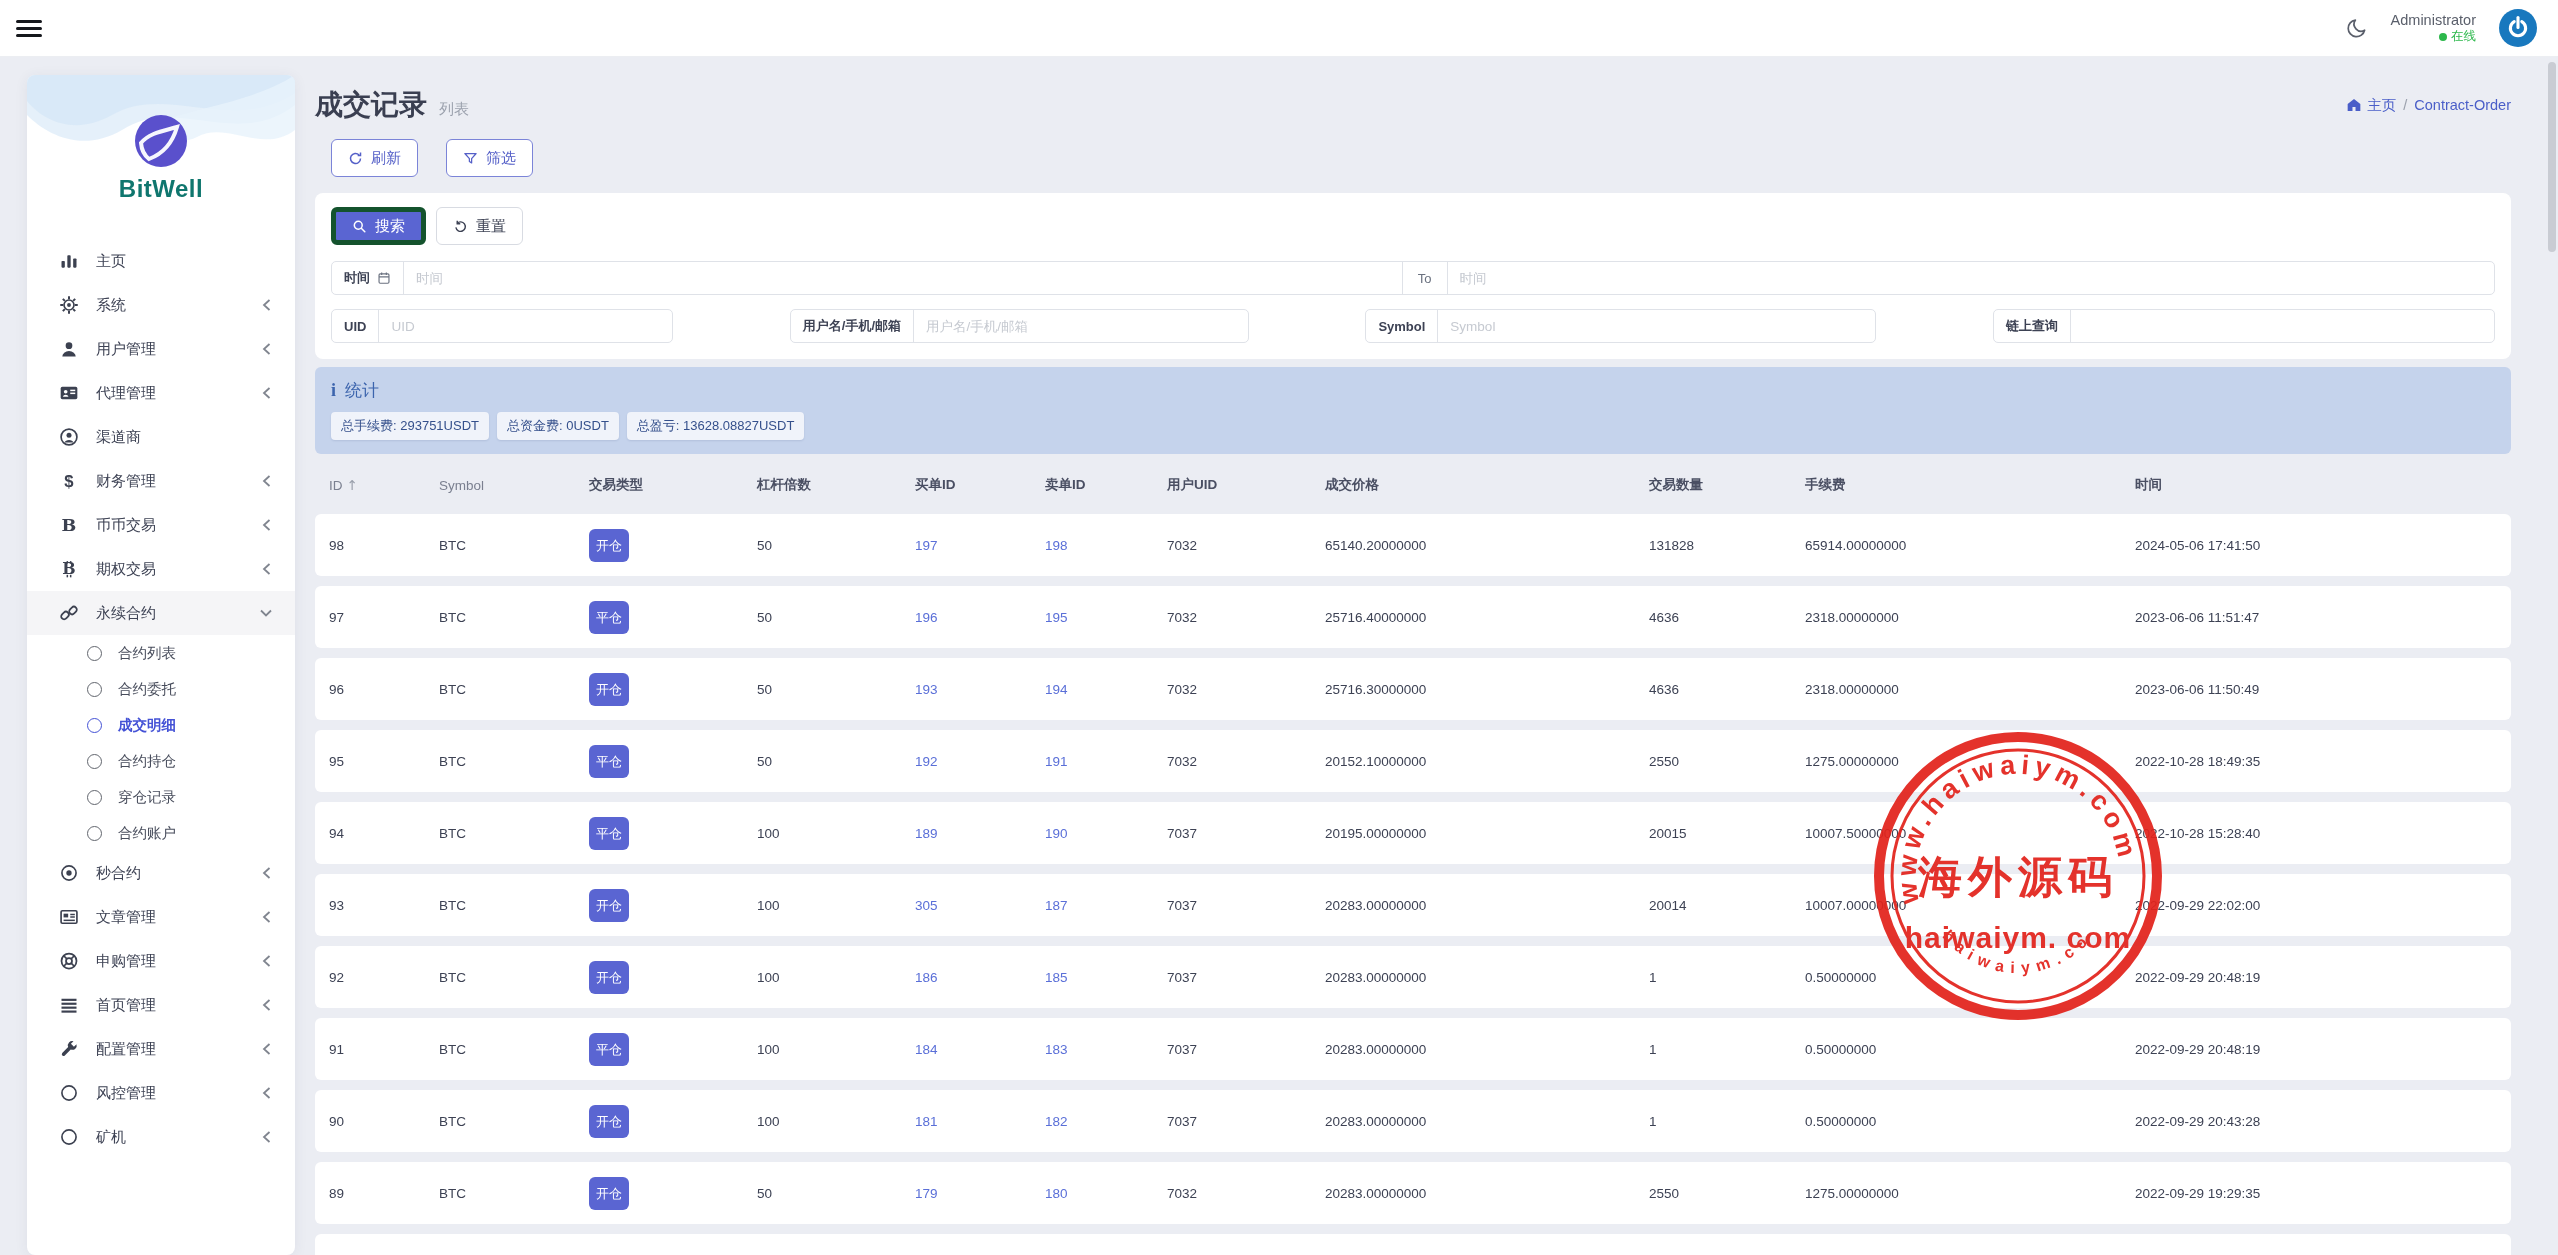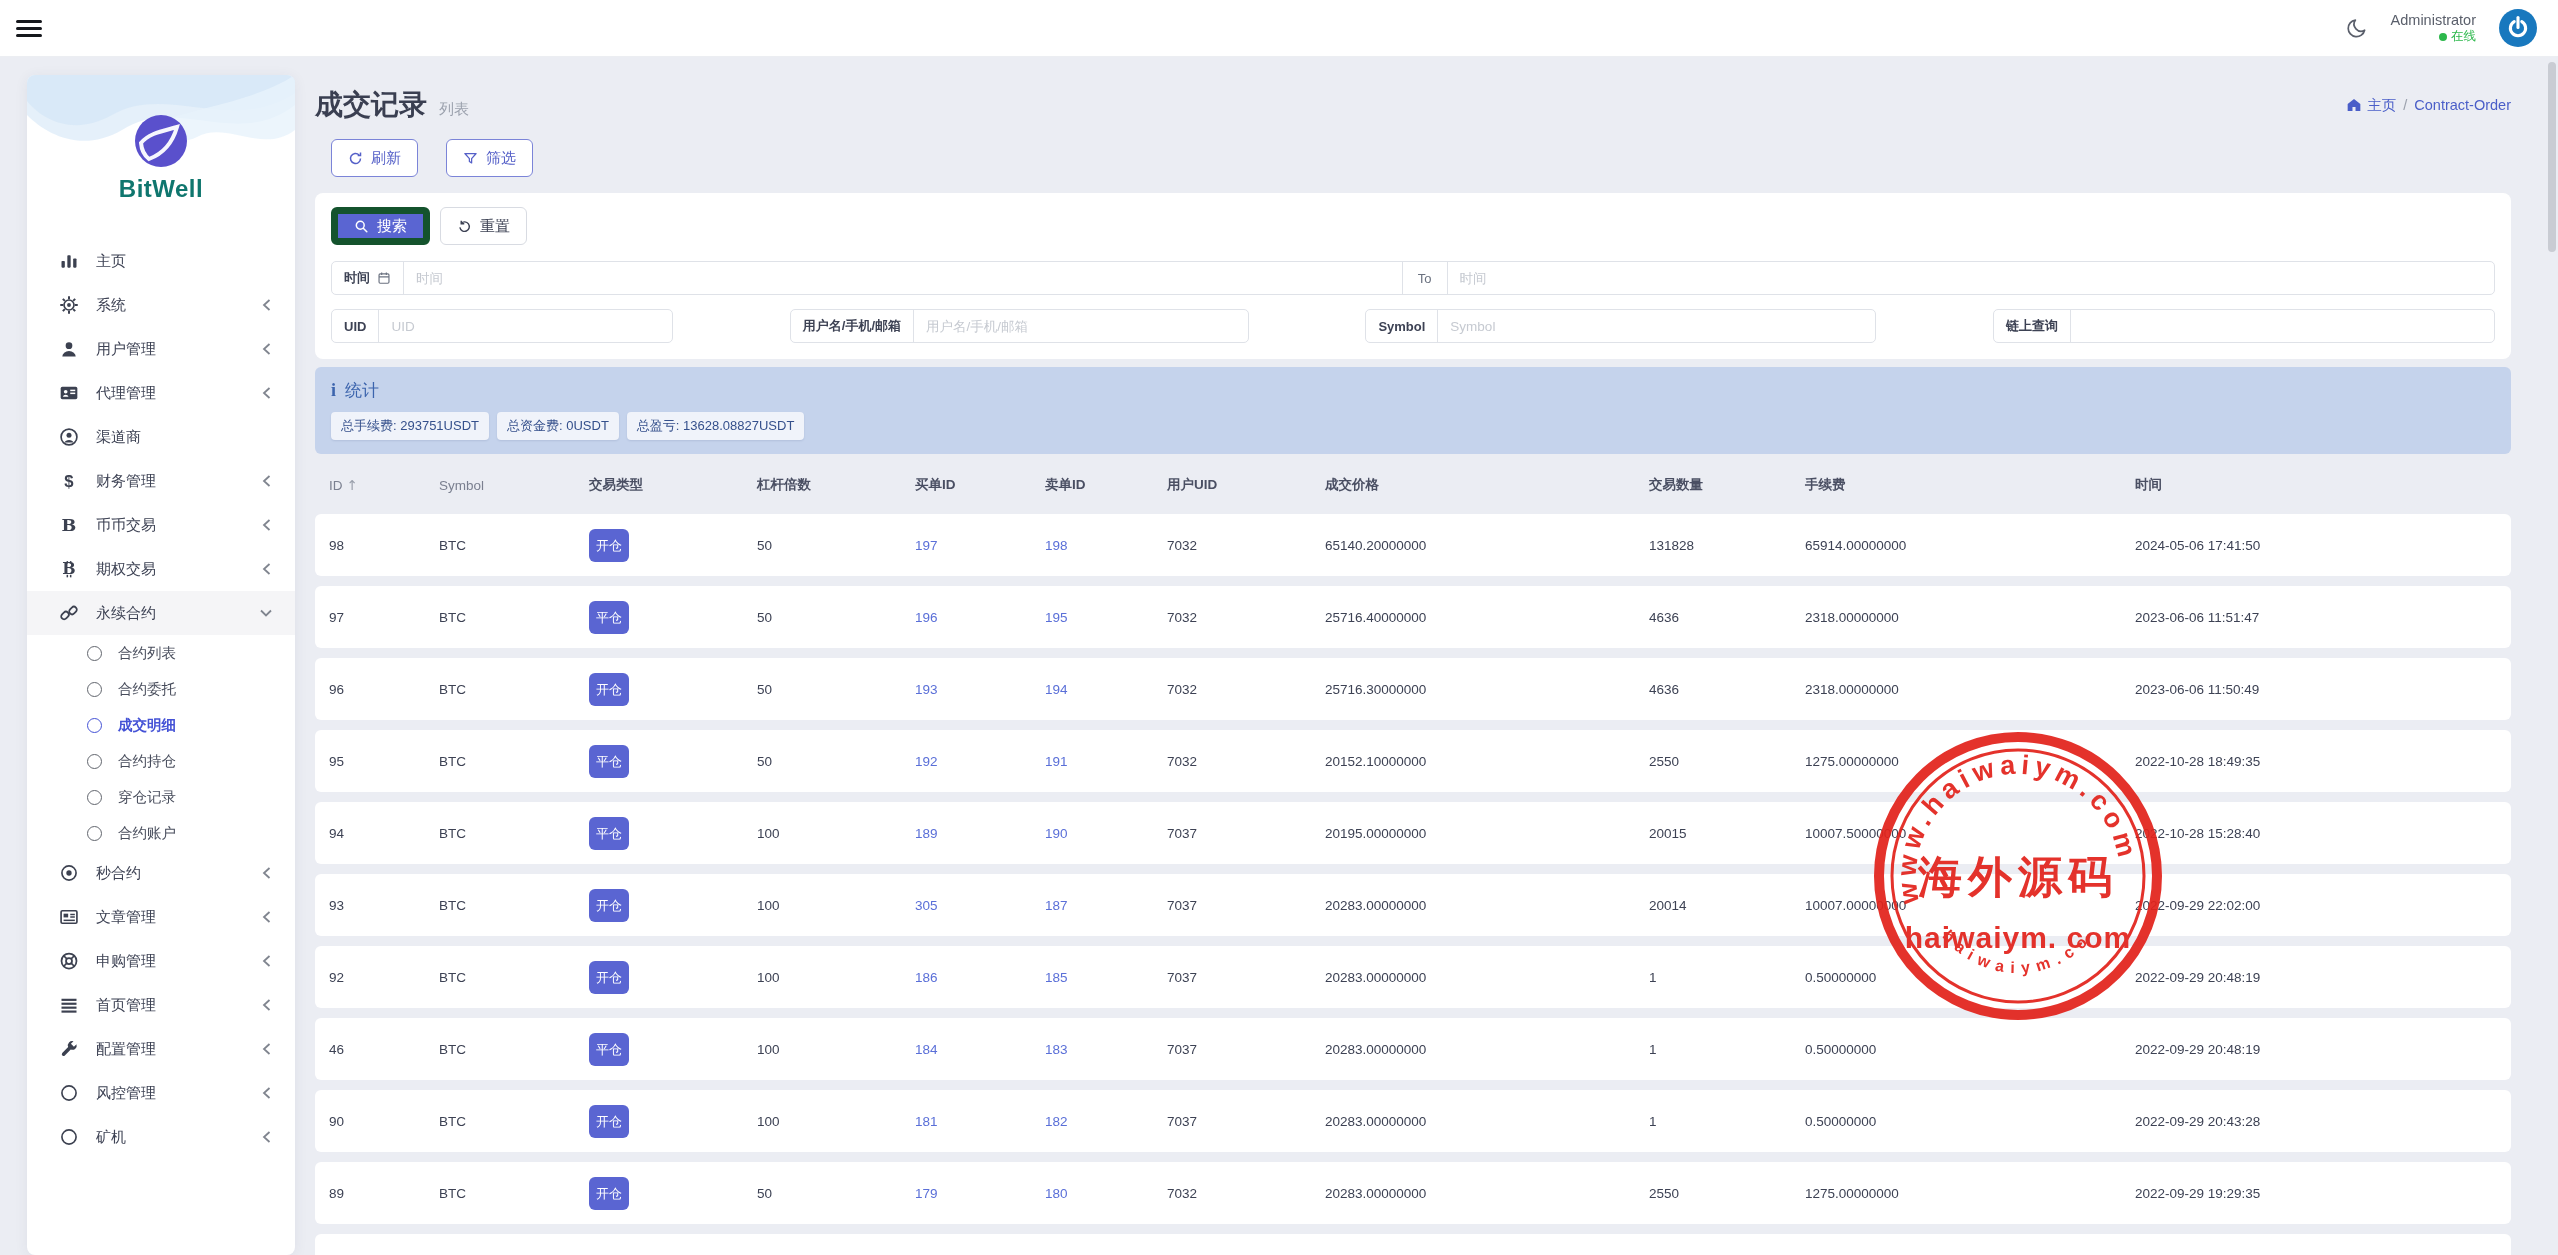--- a/index.html
+++ b/index.html
@@ -54,21 +54,21 @@
   .breadcrumb { margin-left:auto; display:flex; align-items:center; gap:7px;
                 font-size:14.5px; color:#4a5ec8; }
   .crumb-sep { color:#9aa0ac; }
   .crumb-link { color:#4a5ec8; text-decoration:none; display:flex; align-items:center; gap:5px; cursor:pointer;}
 
   .toolbar { display:flex; gap:12px; margin-top:14px; }
   .btn { height:38px; padding:0 16px; border-radius:6px; font-size:15px;
          display:inline-flex; align-items:center; gap:8px; cursor:pointer;
          font-family:inherit; }
   .btn-outline { background:#fff; border:1px solid #7b84d8; color:#5560c8;margin-left:16px; }
-  .btn-primary { background:#5a65d2; border:7px solid #14532d; color:#fff; }
+  .btn-primary { background:#5a65d2; border:5px solid #14532d; color:#fff; }
   .btn-plain   { background:#fff; border:1px solid #d8dbe2; color:#3d4254; }
 
   .filter-card { margin-top:16px; background:#fff; border-radius:8px; padding:14px 16px 16px; }
   .time-row { margin-top:16px; display:flex; }
   .igroup { display:flex; align-items:stretch; border:1px solid #dfe2e8; border-radius:5px;
             height:34px; background:#fff; overflow:hidden; }
   .ig-label { display:flex; align-items:center; gap:7px; padding:0 12px;
               border-right:1px solid #dfe2e8; font-size:13px; font-weight:bold;
               color:#3d4254; white-space:nowrap; }
   .igroup input { border:none; outline:none; flex:1; min-width:0; padding:0 12px;
@@ -642,21 +642,21 @@
         <div>100</div>
         <div><span class="cell-link">186</span></div>
         <div><span class="cell-link">185</span></div>
         <div>7037</div>
         <div>20283.00000000</div>
         <div>1</div>
         <div>0.50000000</div>
         <div>2022-09-29 20:48:19</div>
       </div>
       <div class="trow grid-cols">
-        <div>46</div>
+        <div>91</div>
         <div>BTC</div>
         <div><span class="badge-type">平仓</span></div>
         <div>100</div>
         <div><span class="cell-link">184</span></div>
         <div><span class="cell-link">183</span></div>
         <div>7037</div>
         <div>20283.00000000</div>
         <div>1</div>
         <div>0.50000000</div>
         <div>2022-09-29 20:48:19</div>

